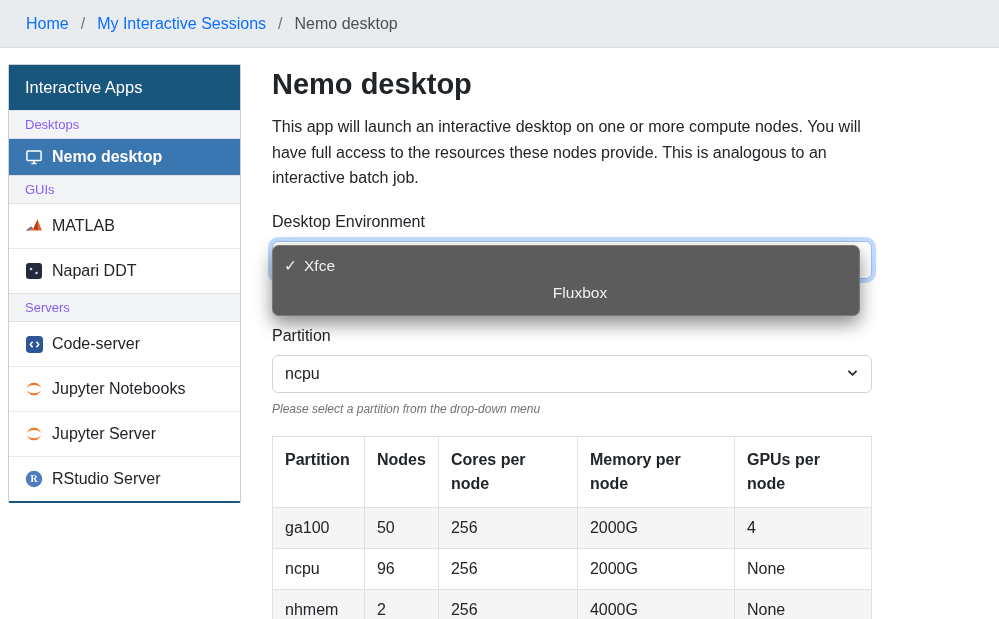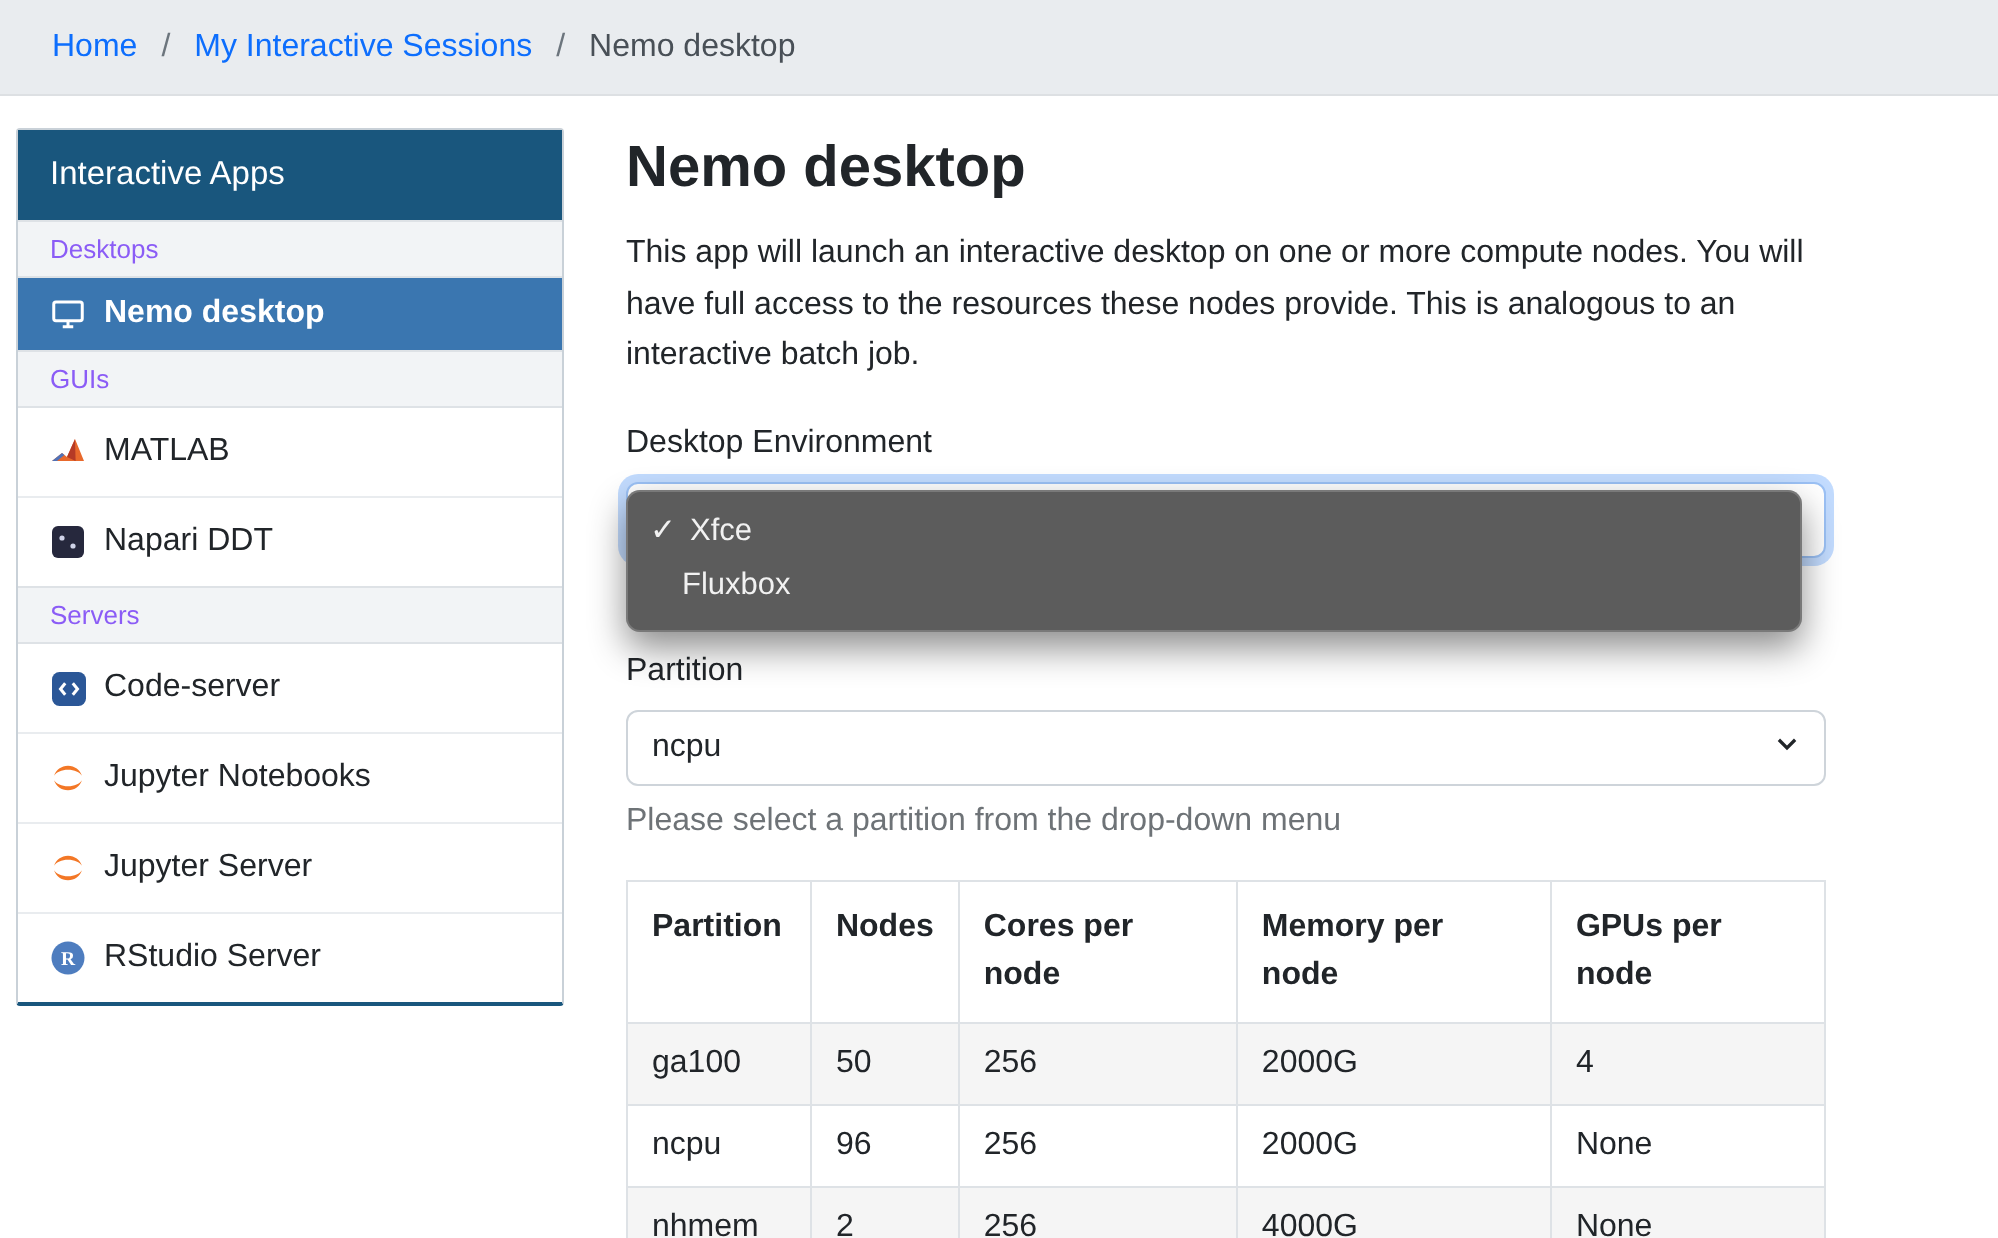--- a/index.html
+++ b/index.html
@@ -23,21 +23,21 @@
   }
   .crumb-link { color:#0d6efd; text-decoration:none; cursor:pointer; }
   .crumb-sep { color:#6c757d; }
   .crumb-current { color:#495057; }
 
   
   .layout { display:flex; align-items:flex-start; padding:16px 0 0 8px; }
 
   
   .sidebar {
-    width:274px;
+    width:233px;
     background:#fff;
     border:1px solid #c9d1d8;
     border-bottom:2px solid #19567d;
     border-radius:2px;
     flex:0 0 auto;
   }
   .sidebar-header {
     background:#19567d;
     color:#ffffff;
     padding:13px 16px;
@@ -109,24 +109,24 @@
   .dropdown-option {
     color:#f1f1f1;
     font-size:15.5px;
     line-height:27px;
     padding-left:12px;
     display:flex;
     gap:5px;
     cursor:pointer;
   }
   .dropdown-option .check { width:15px; flex:0 0 auto; }
-  .dropdown-option.indent { padding-left:28px; }
+  .dropdown-option.indent { padding-left:28px;justify-content:center; }
 
   .field-partition { margin-top:48px; }
-  .help-text { margin-top:9px; font-size:16px; color:#6e7377; }
+  .help-text { margin-top:9px; font-size:12px; color:#6e7377;font-style:italic; }
 
   
   .partition-table {
     margin-top:20px;
     width:600px;
     border-collapse:collapse;
     font-size:16px;
   }
   .partition-table th, .partition-table td {
     border:1px solid #dee2e6;

